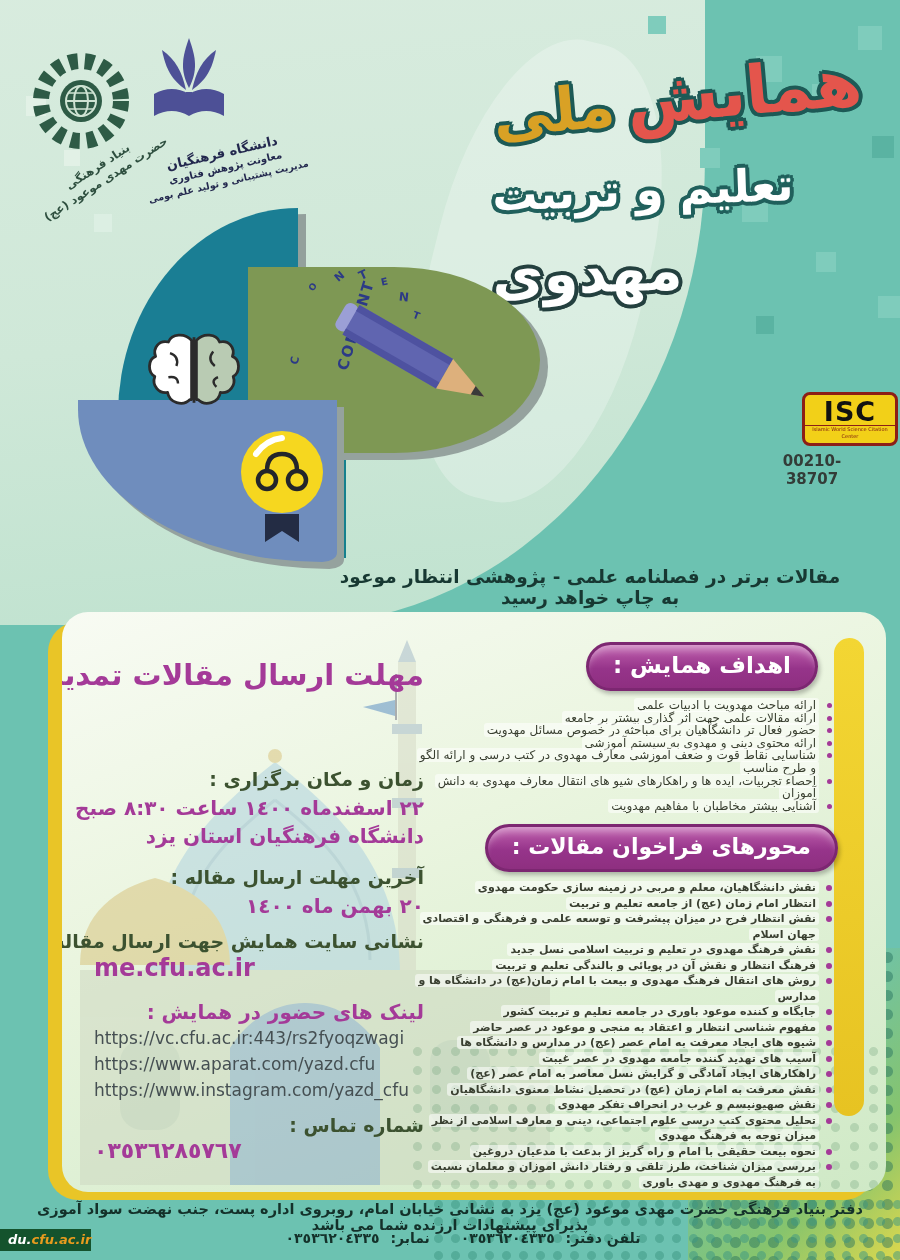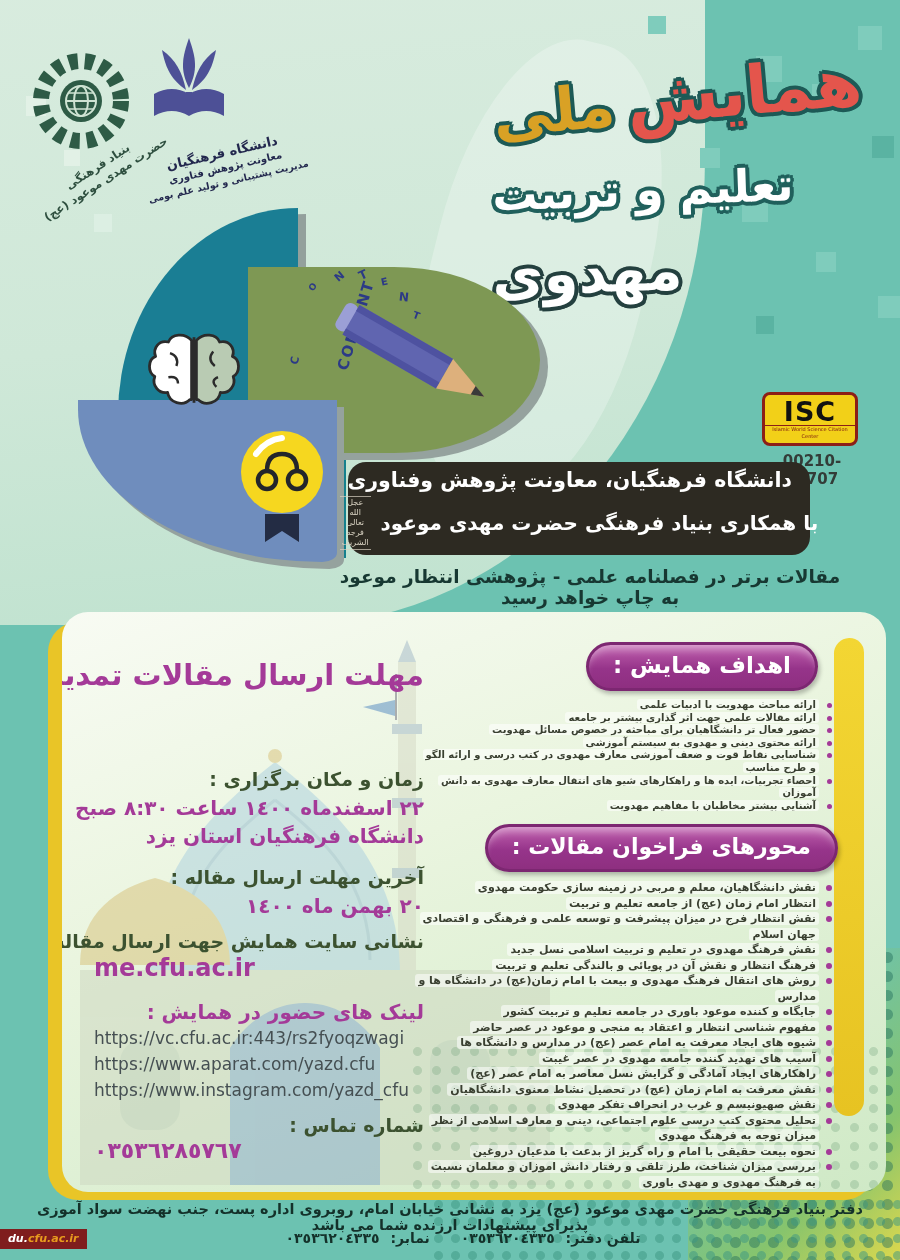--- a/index.html
+++ b/index.html
@@ -59,21 +59,21 @@
   .brain{position:absolute;left:146px;top:328px;width:96px;height:92px;z-index:5;}
   .pencil{position:absolute;left:318px;top:292px;width:195px;height:135px;z-index:4;}
   .burst{position:absolute;left:283px;top:268px;width:160px;height:130px;z-index:4;}
   .burst span{position:absolute;color:#2c3a86;font-weight:bold;}
   .burst .word{font-size:15px;letter-spacing:2px;transform:rotate(-73deg);left:26px;top:48px;}
   .bulb{position:absolute;left:236px;top:426px;width:92px;height:128px;z-index:5;}
 
   
   .isc{position:absolute;left:762px;top:392px;width:100px;z-index:3;text-align:center;}
   .isc-box{width:96px;height:54px;background:#f2d018;border:3px solid #8c1f17;border-radius:8px;
-    display:flex;flex-direction:column;align-items:center;justify-content:center;}
+    display:flex;flex-direction:column;align-items:center;justify-content:center;margin-left:40px;}
   .isc-abbr{font-size:27px;font-weight:bold;color:#111;line-height:26px;letter-spacing:1px;}
   .isc-cap{font-size:5px;color:#7a1410;border-top:1px solid #8c1f17;line-height:7px;}
   .isc-code{margin-top:6px;font-size:15px;color:#333c38;font-weight:bold;}
 
   
   .org-box{position:absolute;left:348px;top:462px;width:462px;height:93px;z-index:4;
     background:#2d2a22;border-radius:18px;color:#fff;direction:rtl;
     display:flex;flex-direction:column;justify-content:center;gap:4px;padding:6px 18px;}
   .org-l1{font-size:20.5px;font-weight:bold;text-align:center;white-space:nowrap;}
   .org-l2row{display:flex;direction:rtl;align-items:center;justify-content:center;gap:10px;}
@@ -111,36 +111,36 @@
   
   .right-col{position:absolute;right:54px;top:30px;width:414px;direction:rtl;text-align:right;}
   .pill{display:inline-block;background:linear-gradient(180deg,#c060ae 0%,#96348a 55%,#8e2f80 100%);
     border:3px solid #7c2771;border-radius:28px;color:#fff;font-weight:bold;
     padding:7px 24px 10px;box-shadow:inset 0 10px 8px -6px rgba(255,255,255,.45),2px 3px 4px rgba(0,0,0,.25);
     white-space:nowrap;}
   .pill-goals{font-size:23px;margin-left:0;margin-right:14px;}
   .pill-topics{font-size:22px;margin-top:12px;margin-right:-6px;}
   ul.blist{list-style:none;margin:8px 0 0;padding:0;}
   ul.blist li{position:relative;padding-right:13px;}
-  ul.goals li{font-size:10px;line-height:12.6px;font-weight:bold;color:#393f30;}
+  ul.goals li{font-size:12px;line-height:12.6px;font-weight:normal;color:#393f30;}
   ul.topics li{font-size:11px;line-height:15.5px;font-weight:bold;color:#393f30;}
   ul.blist li::before{content:'';position:absolute;right:0;width:5px;height:5px;border-radius:50%;background:#a43a98;}
   ul.goals li::before{top:4px;}
   ul.topics li::before{top:5px;width:6px;height:6px;}
   ul.blist li .hl{background:rgba(255,255,255,.55);border-radius:3px;padding:0 3px;
     -webkit-box-decoration-break:clone;box-decoration-break:clone;}
 
   
   .footer-l1{position:absolute;left:20px;top:1201px;width:860px;z-index:6;direction:rtl;
     text-align:center;font-size:14.5px;font-weight:bold;color:#14312a;}
   .footer-l2{position:absolute;left:120px;top:1230px;width:660px;z-index:6;direction:rtl;
     text-align:center;font-size:14px;font-weight:bold;color:#14312a;}
   .footer-l2 .num{margin:0 6px 7px 26px;}
-  .badge{position:absolute;left:0;top:1229px;z-index:7;background:#7f1d1d;
-    padding:3px 8px 4px 8px;font-size:11px;font-weight:bold;font-style:italic;}
+  .badge{position:absolute;left:0;top:1229px;z-index:7;background:#14532d;
+    padding:3px 0 4px 8px;font-size:13px;font-weight:bold;font-style:italic;}
   .badge .p1{color:#fff;}
   .badge .p2{color:#e89b1e;}
 </style>
 </head>
 <body>
 
 <div class="poster">
 
   <div class="bg-mint"></div>
   <div class="bg-brush"></div>
@@ -248,29 +248,20 @@
   </svg>
 
   <div class="isc">
     <div class="isc-box">
       <div class="isc-abbr">ISC</div>
       <div class="isc-cap">Islamic World Science Citation Center</div>
     </div>
     <div class="isc-code">00210-38707</div>
   </div>
 
-  <div class="org-box">
-    <div class="org-l1">دانشگاه فرهنگیان، معاونت پژوهش وفناوری</div>
-    <div class="org-l2row">
-      <span class="org-l2">با همکاری بنیاد فرهنگی حضرت مهدی موعود</span>
-      <span class="org-hon">
-        <span>عجل الله تعالی</span><br><span>فرجه الشریف</span>
-      </span>
-    </div>
-  </div>
   <div class="note">مقالات برتر در فصلنامه علمی - پژوهشی انتظار موعود به چاپ خواهد رسید</div>
 
   <div class="card-back"></div>
   <div class="card">
     <svg class="mosque" width="470" height="545" viewBox="0 0 470 545">
       <rect x="318" y="22" width="18" height="310" fill="#d4d8c4"></rect>
       <polygon points="318,22 336,22 327,0" fill="#9fb6c5"></polygon>
       <rect x="312" y="84" width="30" height="10" fill="#9fb6c5"></rect>
       <rect x="312" y="158" width="30" height="10" fill="#9fb6c5"></rect>
       <rect x="312" y="228" width="30" height="10" fill="#9fb6c5"></rect>

